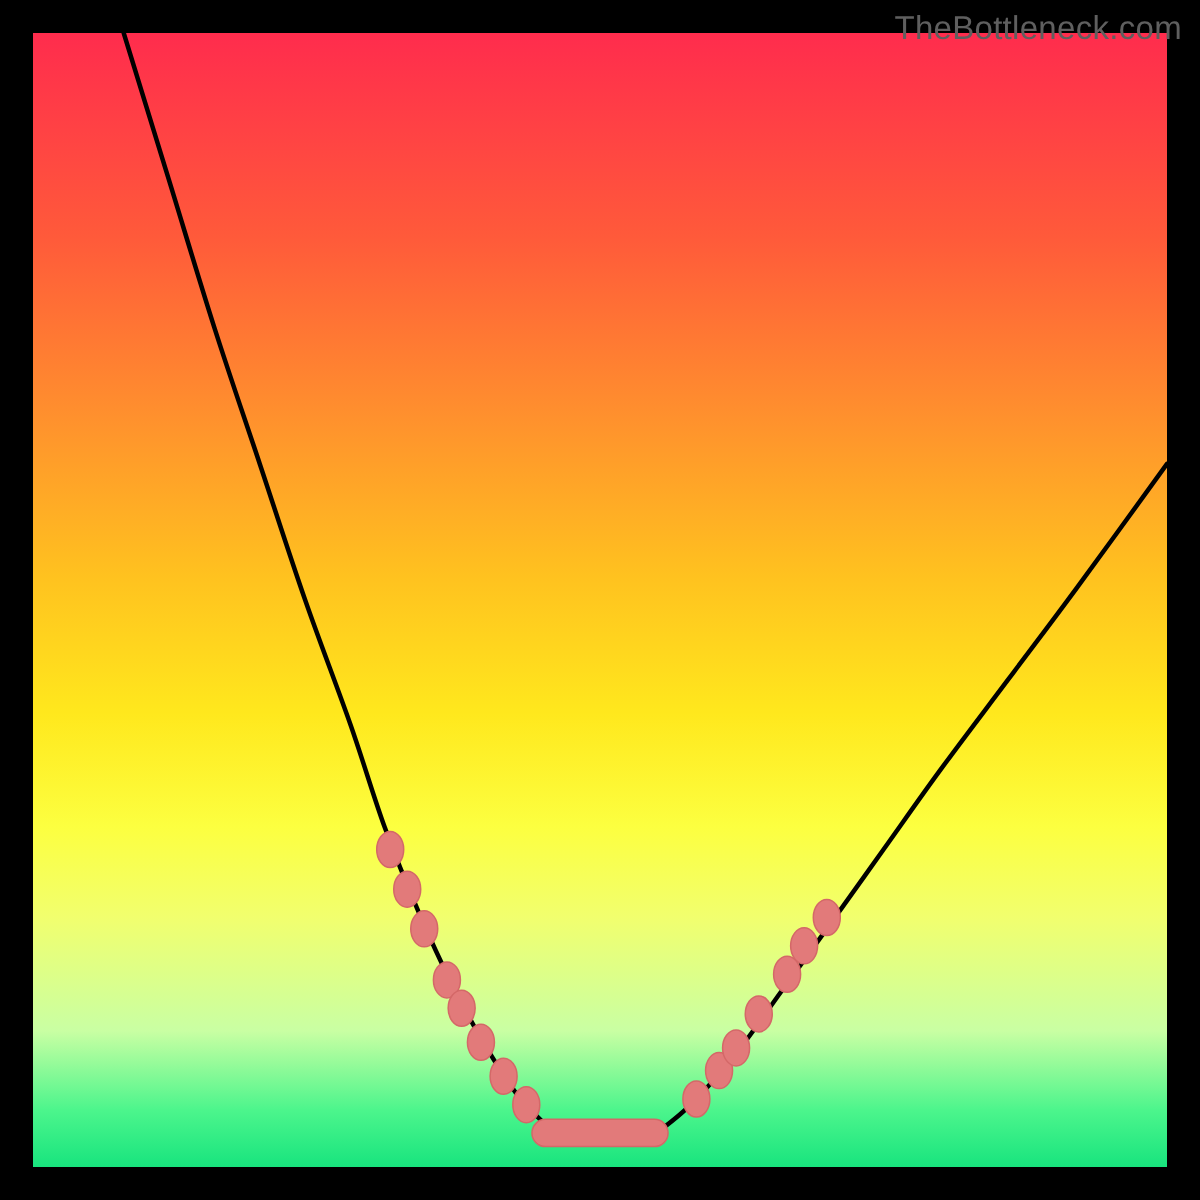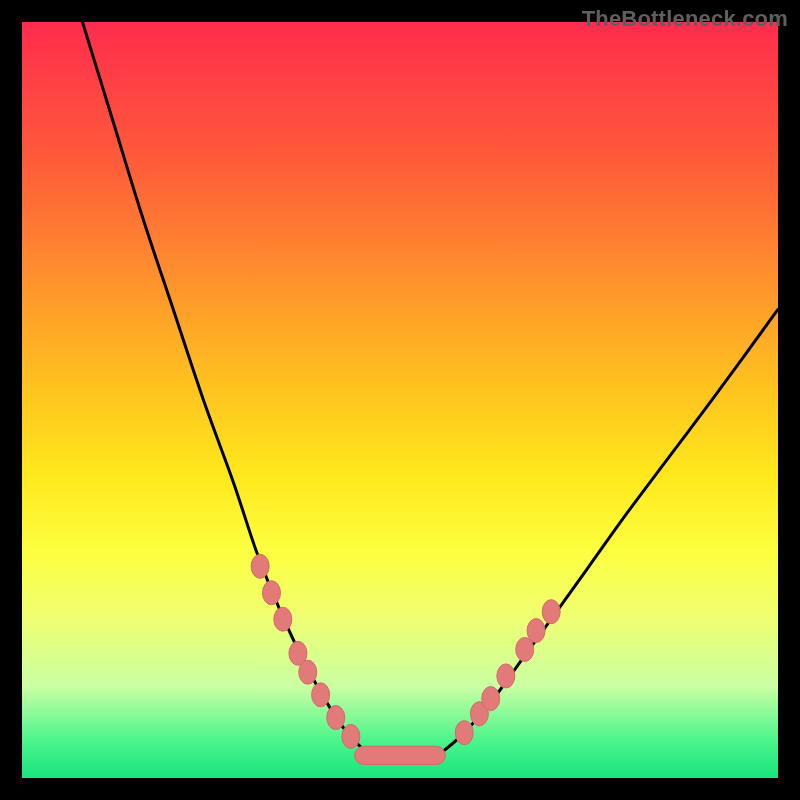--- a/index.html
+++ b/index.html
@@ -28,21 +28,21 @@
       #c9ffa3 88%,
       #4cf58c 95%,
       #18e47e 100%);
   }
   .watermark {
     position: absolute;
     top: 6px;
     right: 12px;
     color: #5f5f5f;
     font-size: 22px;
-    font-weight: 700;
+    font-weight: 400;
     letter-spacing: 0.2px;
     z-index: 10;
   }
   svg.overlay {
     position: absolute;
     left: 0;
     top: 0;
     width: 756px;
     height: 756px;
     pointer-events: none;

